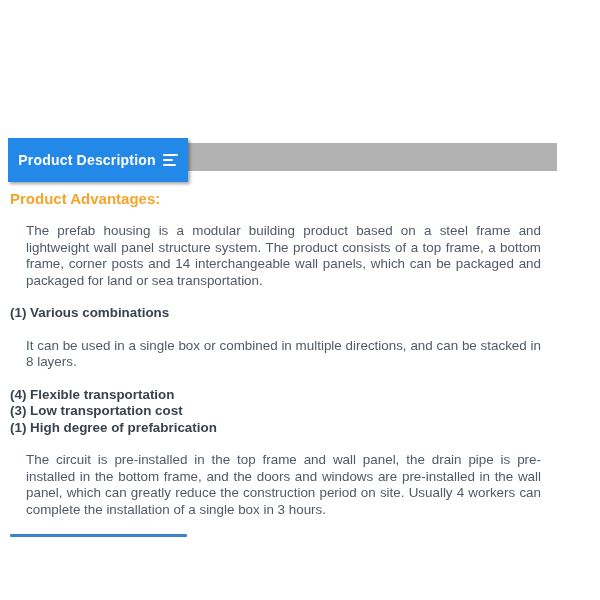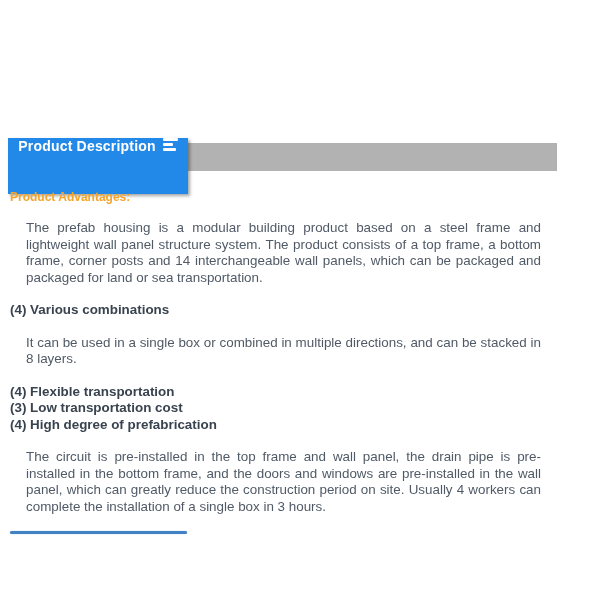--- a/index.html
+++ b/index.html
@@ -32,24 +32,25 @@
     top: 5px;
     width: 374px;
     height: 28px;
     background: #b2b2b2;
   }
   .tab {
     position: absolute;
     left: 8px;
     top: 0;
     width: 180px;
-    height: 56px;
+    height: 44px;
     background: #2289e8;
     box-shadow: 2px 2px 3px rgba(0,0,0,0.35);
     display: flex;
+    align-items: center;
     justify-content: center;
     gap: 7px;
     cursor: pointer;
   }
   .tab-label {
     color: #ffffff;
     font-size: 14px;
     font-weight: bold;
     letter-spacing: 0.2px;
     white-space: nowrap;
@@ -71,21 +72,21 @@
 
   
   .content {
     position: absolute;
     top: 190px;
     left: 10px;
     width: 547px;
   }
   .advantages-heading {
     margin: 0 0 4px 0;
-    font-size: 12px;
+    font-size: 15px;
     font-weight: bold;
     color: #f5a52a;
   }
   .intro, .adv-body {
     margin: 16px;
     font-size: 13.4px;
     line-height: 16.5px;
     color: #505a66;
     text-align: justify;
   }
@@ -121,33 +122,33 @@
       </span>
     </div>
   </div>
 
   <div class="content">
     <h2 class="advantages-heading">Product Advantages:</h2>
 
     <p class="intro">The prefab housing is a modular building product based on a steel frame and lightweight wall panel structure system. The product consists of a top frame, a bottom frame, corner posts and 14 interchangeable wall panels, which can be packaged and packaged for land or sea transportation.</p>
 
     <div class="adv-section">
-      <div class="adv-title">(4) Various combinations</div>
+      <div class="adv-title">(1) Various combinations</div>
       <p class="adv-body">It can be used in a single box or combined in multiple directions, and can be stacked in 8 layers.</p>
     </div>
 
     <div class="adv-section">
       <div class="adv-title">(4) Flexible transportation</div>
     </div>
 
     <div class="adv-section">
       <div class="adv-title">(3) Low transportation cost</div>
     </div>
 
     <div class="adv-section">
-      <div class="adv-title">(4) High degree of prefabrication</div>
+      <div class="adv-title">(1) High degree of prefabrication</div>
       <p class="adv-body">The circuit is pre-installed in the top frame and wall panel, the drain pipe is pre-installed in the bottom frame, and the doors and windows are pre-installed in the wall panel, which can greatly reduce the construction period on site. Usually 4 workers can complete the installation of a single box in 3 hours.</p>
     </div>
 
     <div class="bottom-rule"></div>
   </div>
 
 </div>
 
 </body></html>

